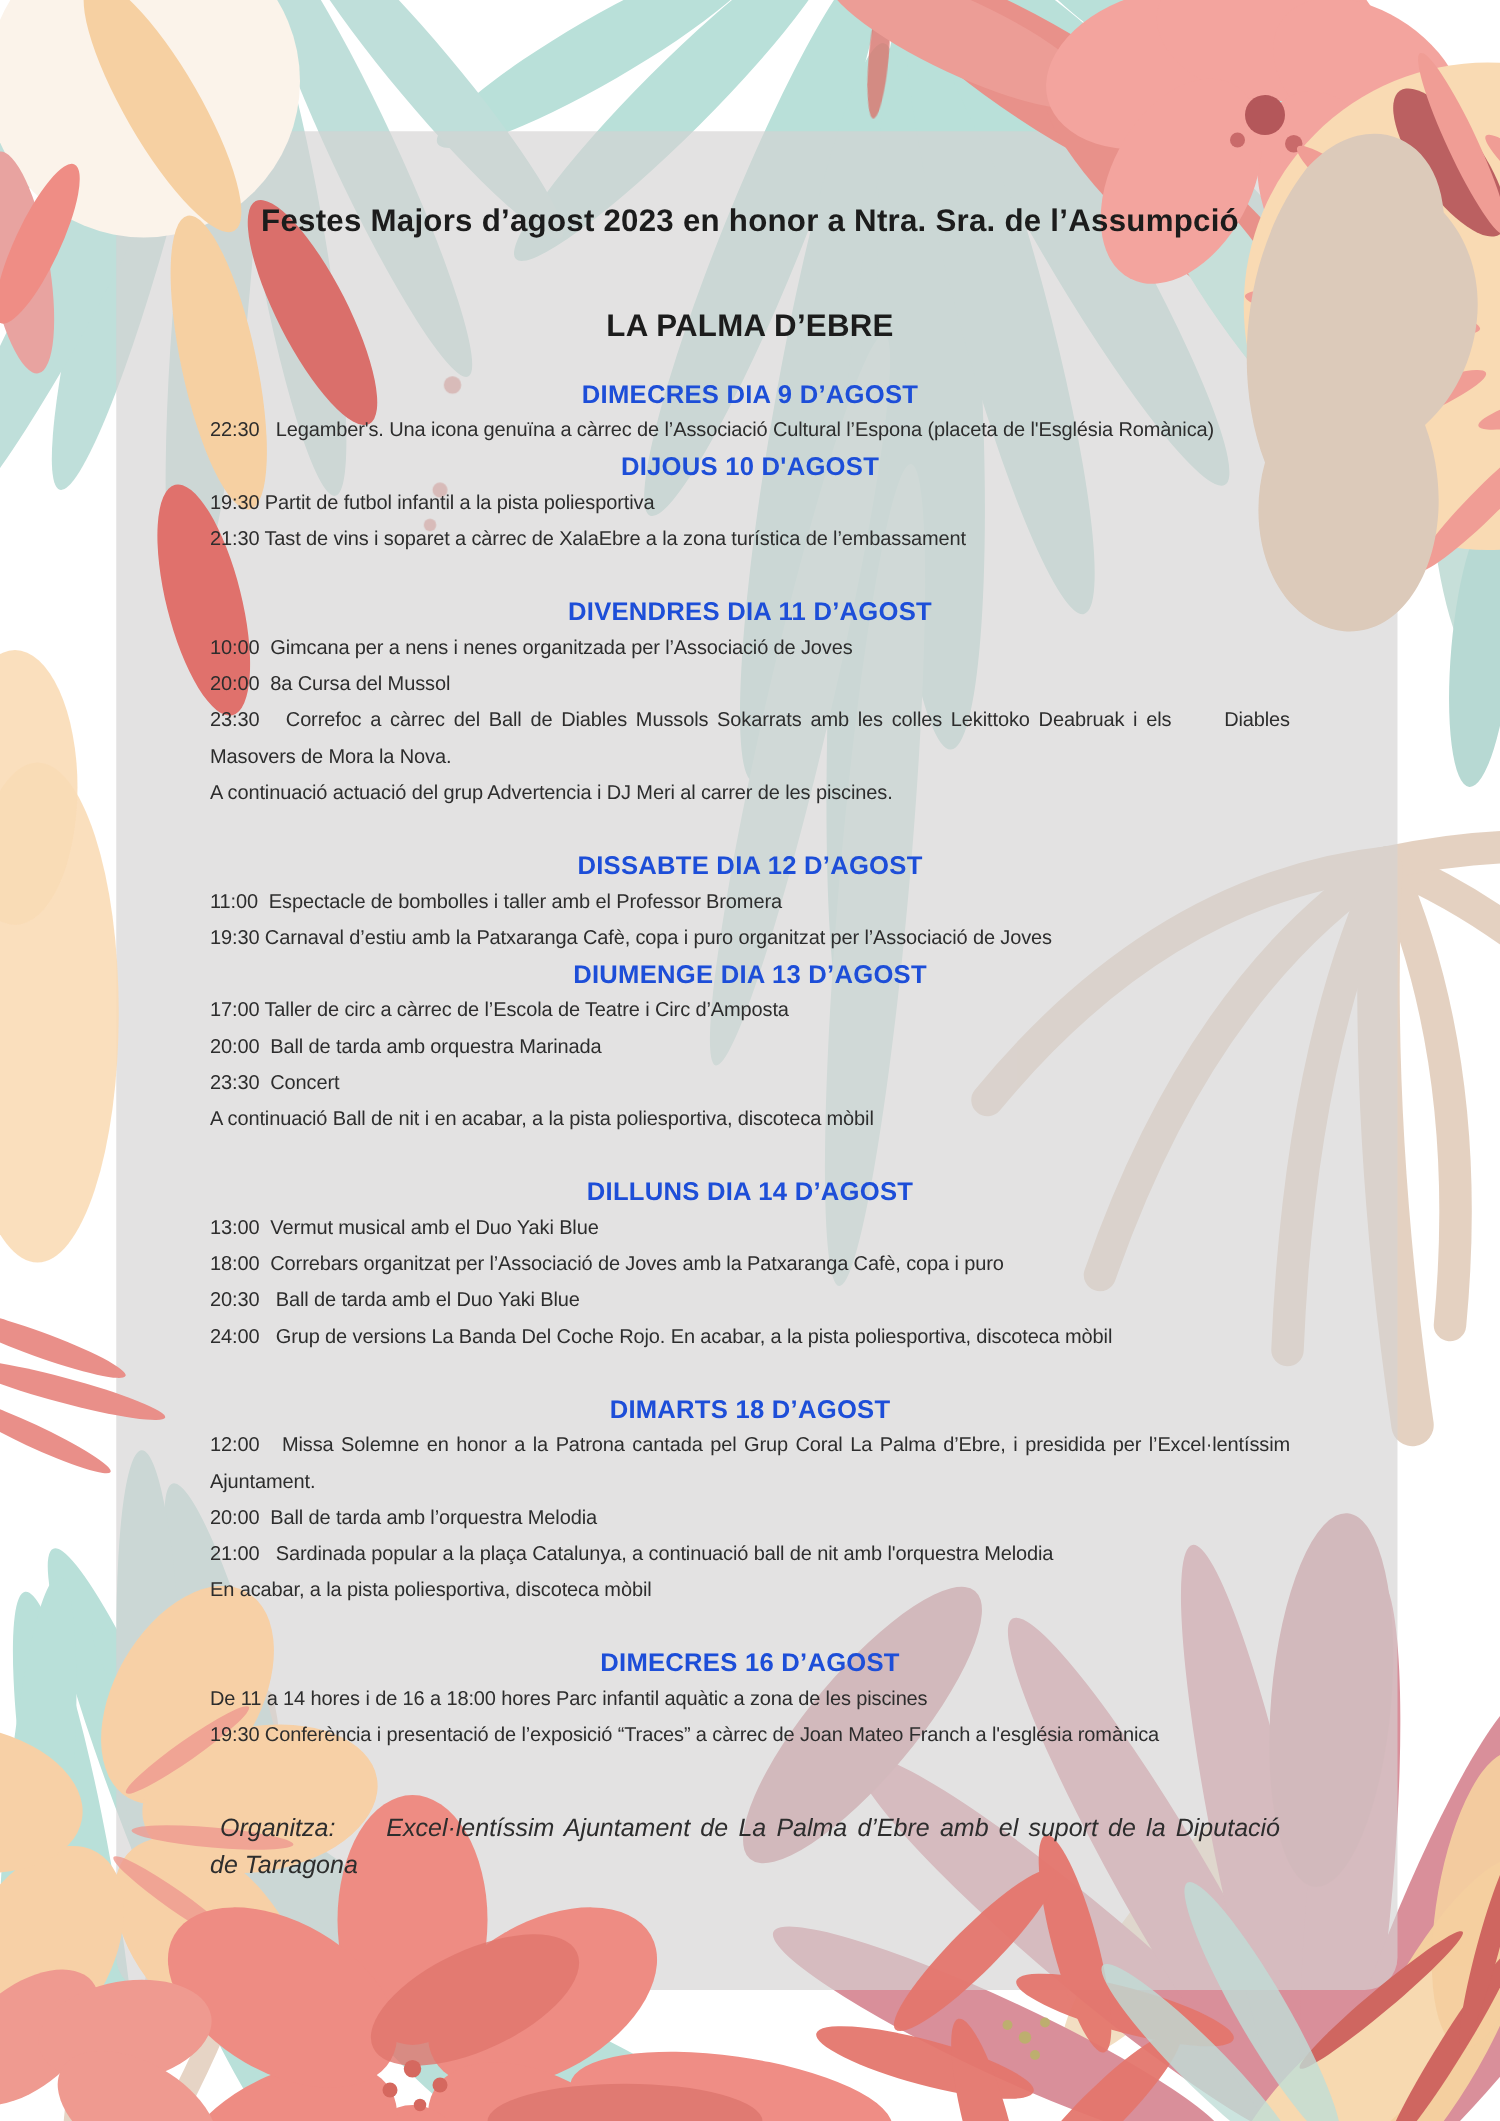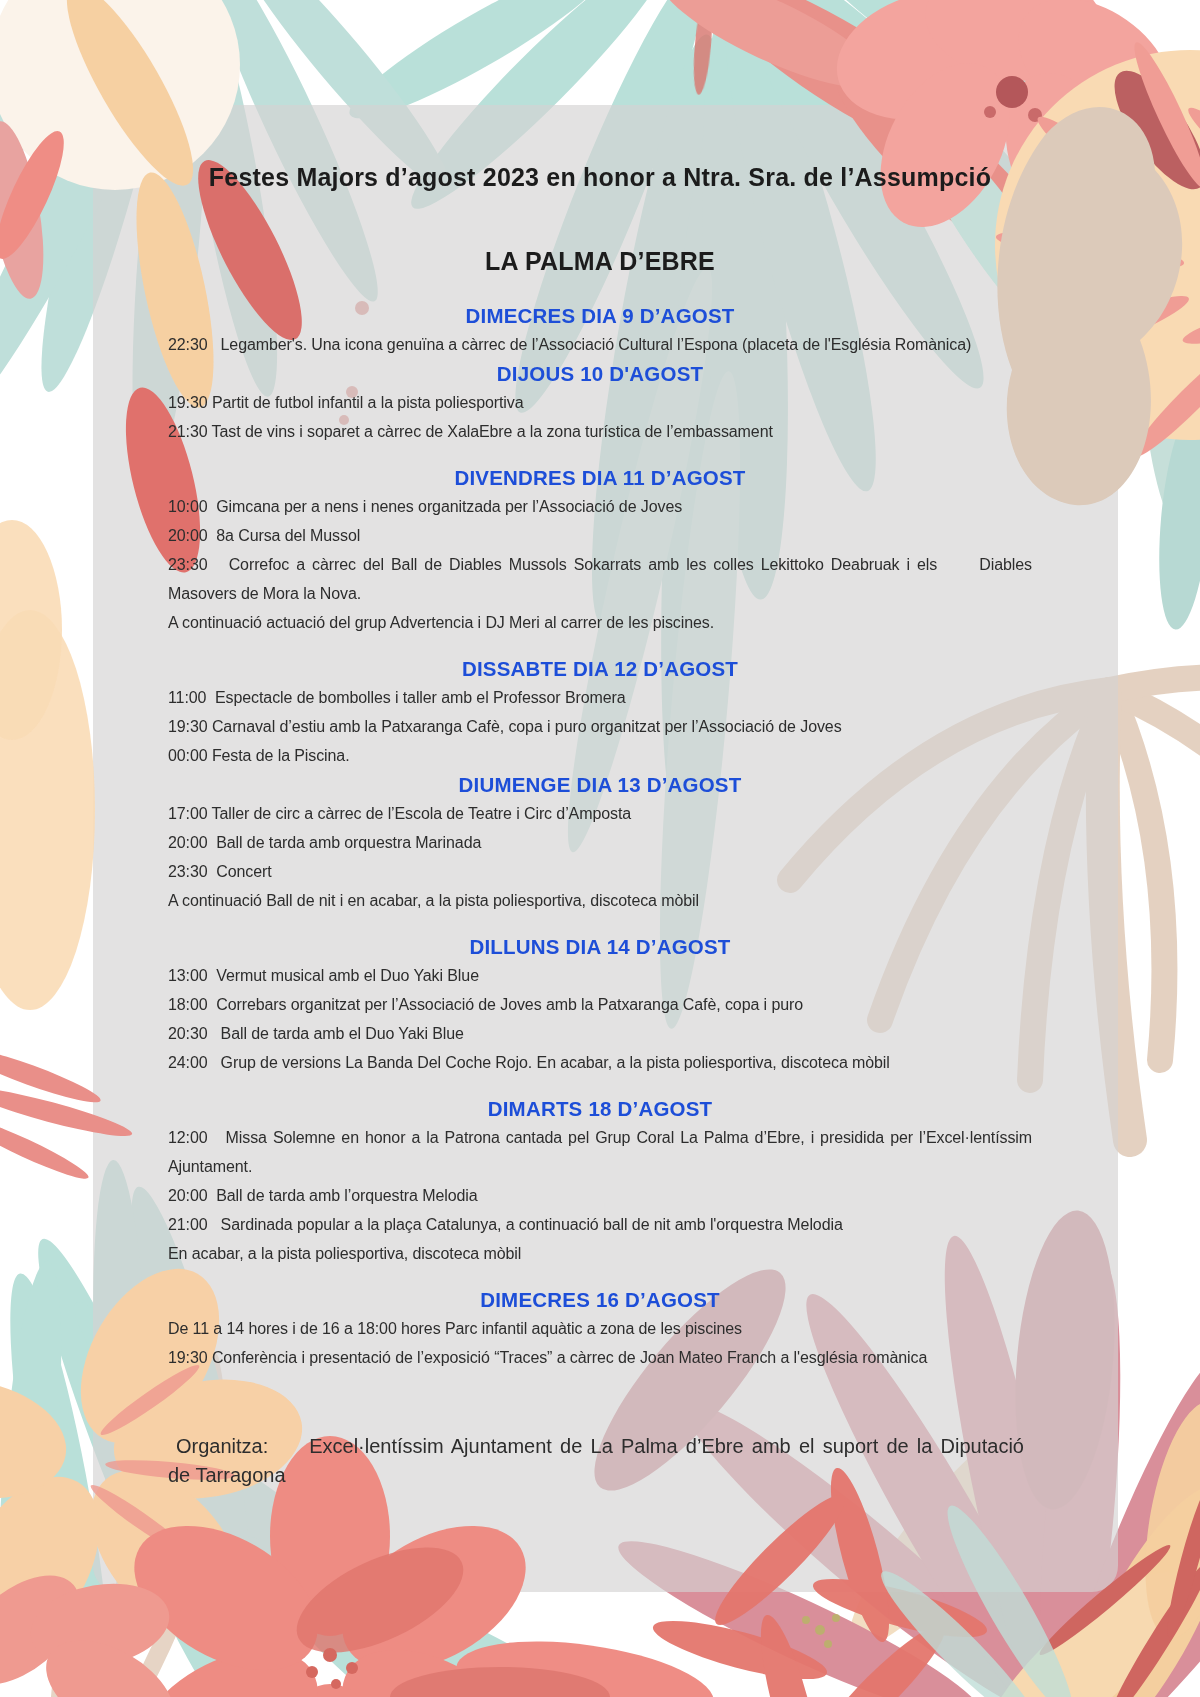--- a/index.html
+++ b/index.html
@@ -20,33 +20,33 @@
   #content{
     position:absolute;z-index:3;
     left:168px;top:105px;width:864px;
     color:#2d2d2d;
   }
   .title-block{padding-top:8px;}
   .title-line{
     font-weight:bold;font-size:25px;line-height:40px;text-align:center;
     color:#1c1c1c;letter-spacing:.2px;white-space:nowrap;margin-top:44px;
   }
-  .section{margin-top:17px;}
+  .section{margin-top:29px;}
   #sections > .section:nth-child(1){margin-top:20px;}
   #sections > .section:nth-child(2){margin-top:0;}
   #sections > .section:nth-child(5){margin-top:0;}
   .day-heading{
     margin:0;font-size:20.5px;font-weight:bold;line-height:29px;
     text-align:center;color:#1d4ed8;letter-spacing:.2px;
   }
   .event{
     margin:0;font-size:16px;line-height:29px;
     text-align:justify;white-space:pre-wrap;letter-spacing:-0.1px;
   }
-  #footer{margin-top:60px;}
+  #footer{margin-top:46px;font-style:italic;}
   .footer-line1{
     margin:0;font-size:20px;line-height:29px;padding:0 8px;
     text-align:justify;text-align-last:justify;white-space:pre-wrap;
   }
   .footer-line2{
     margin:0;font-size:20px;line-height:29px;text-align:left;
   }
 </style>
 </head>
 <body>
@@ -267,21 +267,20 @@
         <h2 class="day-heading">DIVENDRES DIA 11 D’AGOST</h2>
         <p class="event">10:00  Gimcana per a nens i nenes organitzada per l’Associació de Joves</p>
         <p class="event">20:00  8a Cursa del Mussol</p>
         <p class="event">23:30   Correfoc a càrrec del Ball de Diables Mussols Sokarrats amb les colles Lekittoko Deabruak i els      Diables Masovers de Mora la Nova.</p>
         <p class="event">A continuació actuació del grup Advertencia i DJ Meri al carrer de les piscines.</p>
       </section>
       <section class="section">
         <h2 class="day-heading">DISSABTE DIA 12 D’AGOST</h2>
         <p class="event">11:00  Espectacle de bombolles i taller amb el Professor Bromera</p>
         <p class="event">19:30 Carnaval d’estiu amb la Patxaranga Cafè, copa i puro organitzat per l’Associació de Joves</p>
-        <p class="event">00:00 Festa de la Piscina.</p>
       </section>
       <section class="section">
         <h2 class="day-heading">DIUMENGE DIA 13 D’AGOST</h2>
         <p class="event">17:00 Taller de circ a càrrec de l’Escola de Teatre i Circ d’Amposta</p>
         <p class="event">20:00  Ball de tarda amb orquestra Marinada</p>
         <p class="event">23:30  Concert</p>
         <p class="event">A continuació Ball de nit i en acabar, a la pista poliesportiva, discoteca mòbil</p>
       </section>
       <section class="section">
         <h2 class="day-heading">DILLUNS DIA 14 D’AGOST</h2>

